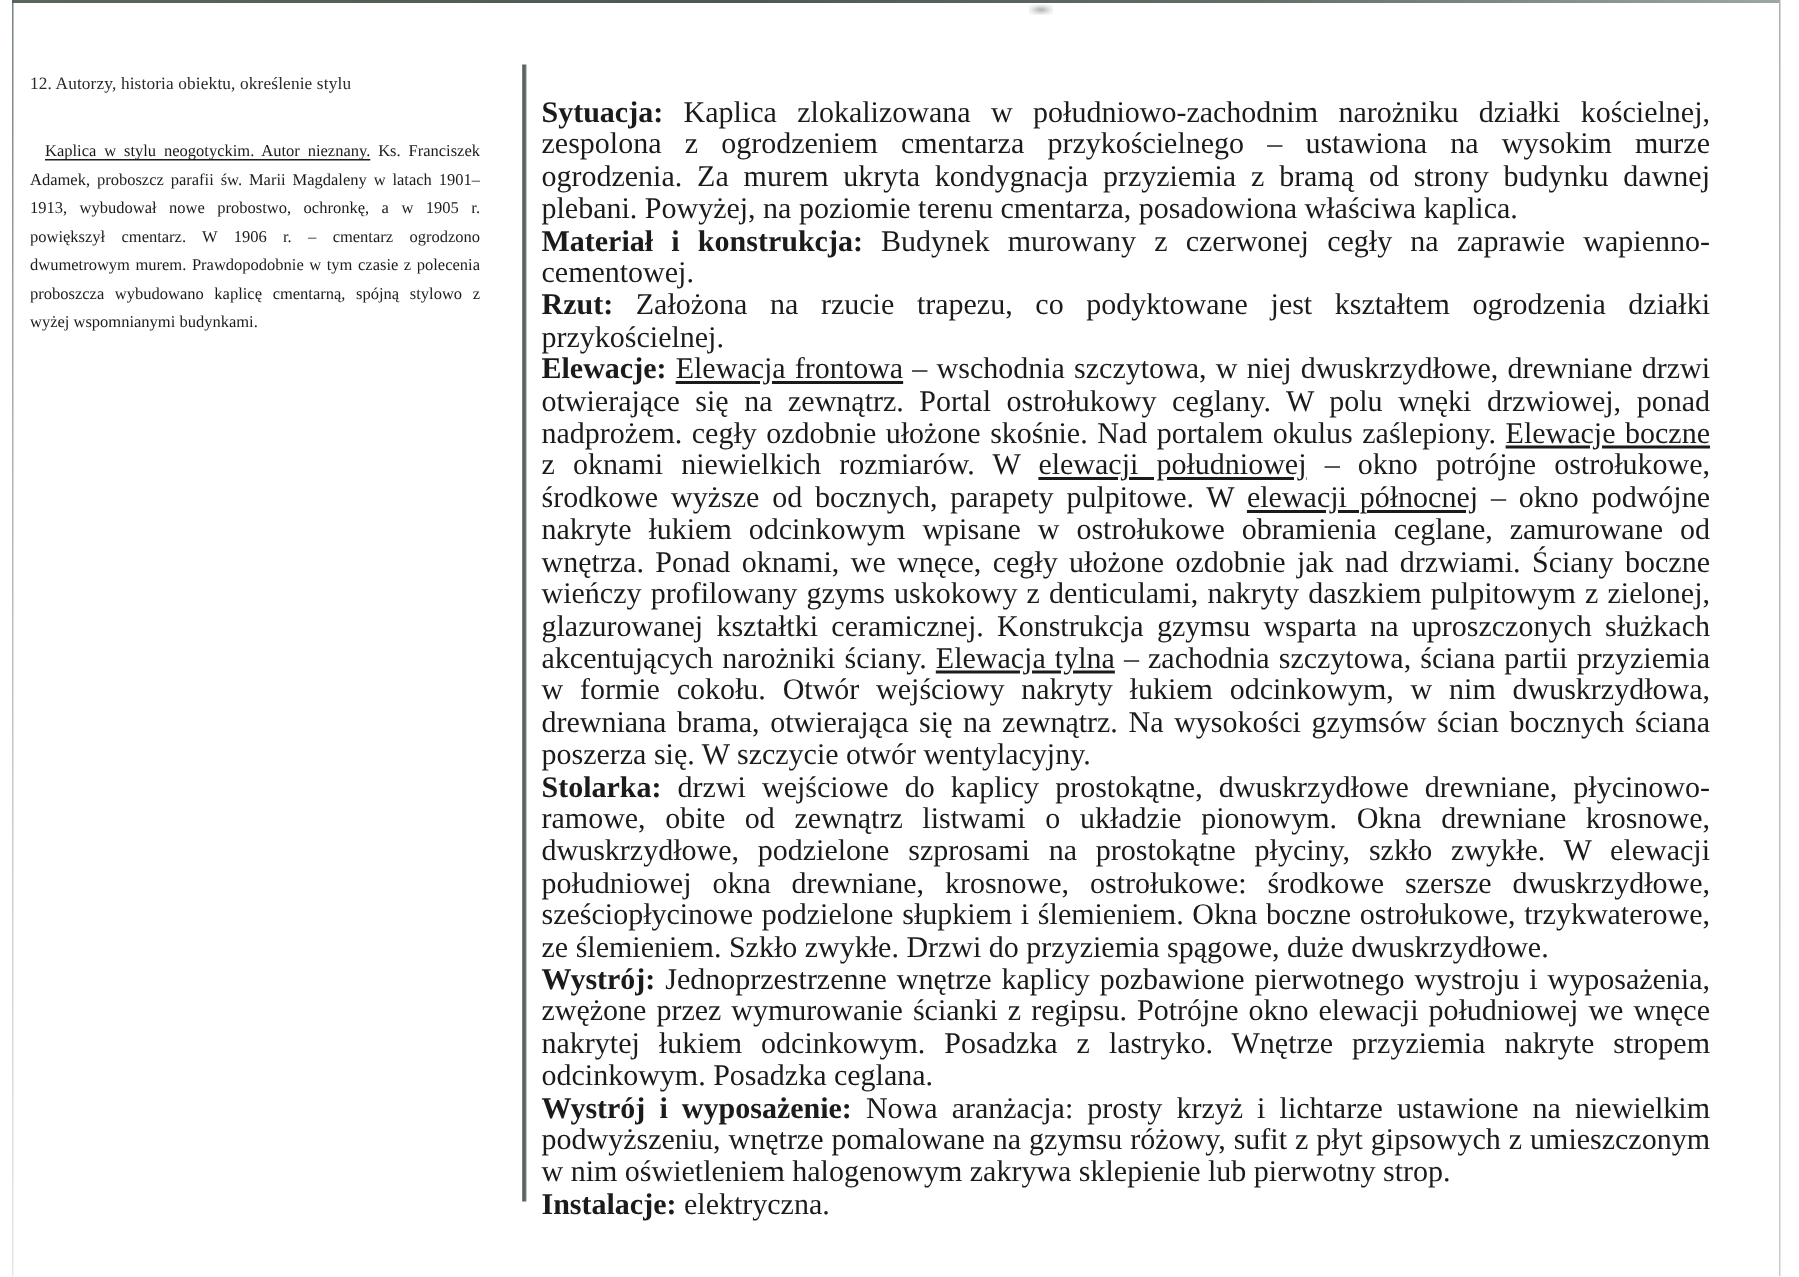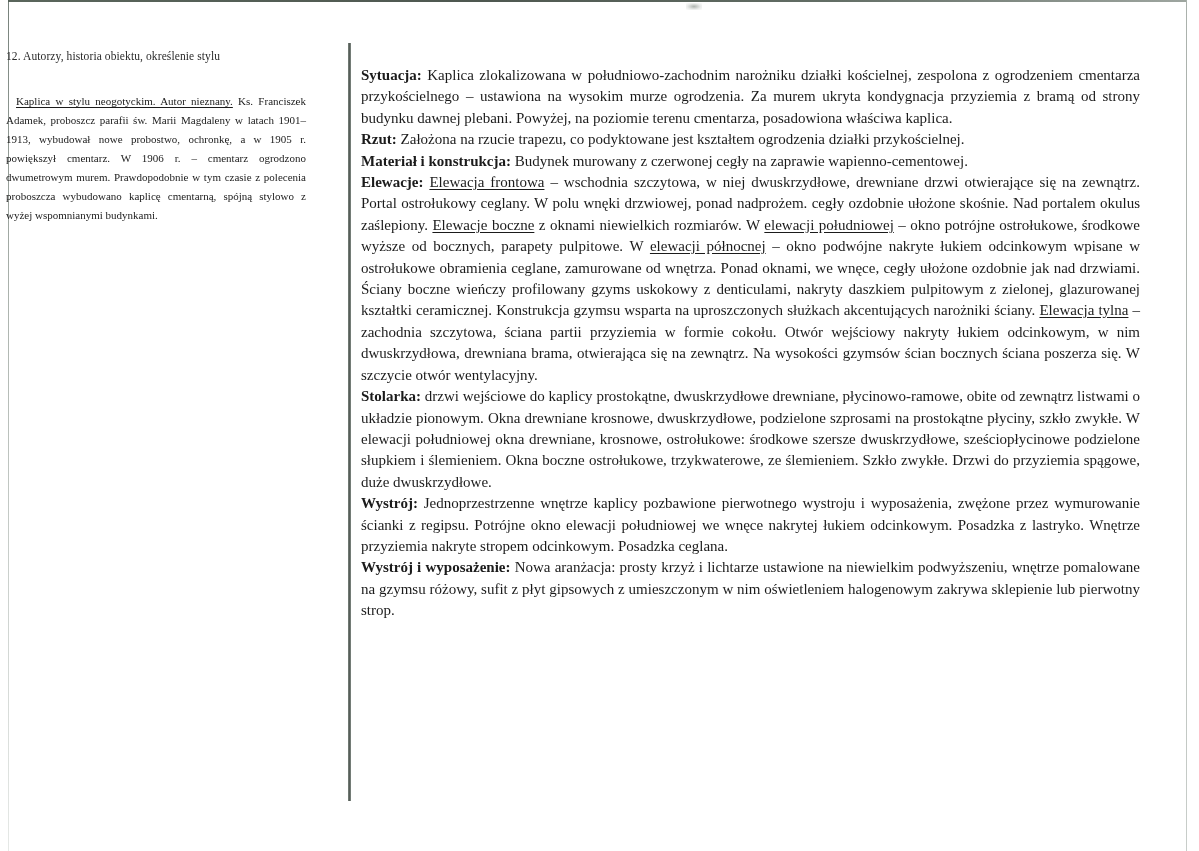--- a/index.html
+++ b/index.html
@@ -45,21 +45,21 @@
   .col-divider {
     position: absolute;
     left: 348px; top: 43px; width: 3px; height: 758px;
     background: linear-gradient(to right, #6f7a72 0%, #3a433d 45%, #717b74 100%);
     opacity: .88;
   }
 
   
   .col-left {
     position: absolute;
-    left: 6px; top: 50px; width: 308px;
+    left: 20px; top: 50px; width: 308px;
   }
   .col-right {
     position: absolute;
     left: 352px; top: 46px; width: 790px;
   }
 
   .field-header {
     font-size: 11.5px;
     letter-spacing: .1px;
     color: #2a2a2a;
@@ -78,21 +78,21 @@
   }
   .col-left .body-block {
     margin-top: 30px;
     width: 300px;
     text-indent: 10px;
   }
   .col-right .body-block {
     margin-top: 19px;
     padding-left: 9px;
     width: 779px;
-    font-size: 15px;
+    font-size: 20px;
     line-height: 21.4px;
     text-indent: 0;
   }
   .col-right .body-block p {
     margin: 0;
   }
   .u { text-decoration: underline; text-underline-offset: 2px; }
   b, .lead { font-weight: bold; }
 </style>
 </head>
@@ -114,28 +114,29 @@
     <span>W 1906 r. – cmentarz ogrodzono dwumetrowym murem. Prawdopodobnie w tym czasie z polecenia proboszcza wybudowano kaplicę cmentarną, spójną stylowo z wyżej wspomnianymi budynkami.</span>
   </div>
 </div>
 
 <div class="col-right">
 
   <div class="body-block">
 
     <p><b class="lead">Sytuacja:</b><span> Kaplica zlokalizowana w południowo-zachodnim narożniku działki kościelnej, zespolona z ogrodzeniem cmentarza przykościelnego – ustawiona na wysokim murze ogrodzenia. Za murem ukryta kondygnacja przyziemia z bramą od strony budynku dawnej plebani. Powyżej, na poziomie terenu cmentarza, posadowiona właściwa kaplica.</span></p>
 
+    <p><b class="lead">Materiał i konstrukcja:</b><span> Budynek murowany z czerwonej cegły na zaprawie wapienno-cementowej.</span></p>
+
     <p><b class="lead">Rzut:</b><span> Założona na rzucie trapezu, co podyktowane jest kształtem ogrodzenia działki przykościelnej.</span></p>
-
-    <p><b class="lead">Materiał i konstrukcja:</b><span> Budynek murowany z czerwonej cegły na zaprawie wapienno-cementowej.</span></p>
 
 
     <p><b class="lead">Elewacje:</b><span>&nbsp;</span><span class="u">Elewacja frontowa</span><span> – wschodnia szczytowa, w niej dwuskrzydłowe, drewniane drzwi otwierające się na zewnątrz. Portal ostrołukowy ceglany. W polu wnęki drzwiowej, ponad nadprożem. cegły ozdobnie ułożone skośnie. Nad portalem okulus zaślepiony. </span><span class="u">Elewacje boczne</span><span> z oknami niewielkich rozmiarów. W </span><span class="u">elewacji południowej</span><span> – okno potrójne ostrołukowe, środkowe wyższe od bocznych, parapety pulpitowe. W </span><span class="u">elewacji północnej</span><span> – okno podwójne nakryte łukiem odcinkowym wpisane w ostrołukowe obramienia ceglane, zamurowane od wnętrza. Ponad oknami, we wnęce, cegły ułożone ozdobnie jak nad drzwiami. Ściany boczne wieńczy profilowany gzyms uskokowy z denticulami, nakryty daszkiem pulpitowym z zielonej, glazurowanej kształtki ceramicznej. Konstrukcja gzymsu wsparta na uproszczonych służkach akcentujących narożniki ściany. </span><span class="u">Elewacja tylna</span><span> – zachodnia szczytowa, ściana partii przyziemia w formie cokołu. Otwór wejściowy nakryty łukiem odcinkowym, w nim dwuskrzydłowa, drewniana brama, otwierająca się na zewnątrz. Na wysokości gzymsów ścian bocznych ściana poszerza się. W szczycie otwór wentylacyjny.</span></p>
 
     <p><b class="lead">Stolarka:</b><span> drzwi wejściowe do kaplicy prostokątne, dwuskrzydłowe drewniane, płycinowo-ramowe, obite od zewnątrz listwami o układzie pionowym. Okna drewniane krosnowe, dwuskrzydłowe, podzielone szprosami na prostokątne płyciny, szkło zwykłe. W elewacji południowej okna drewniane, krosnowe, ostrołukowe: środkowe szersze dwuskrzydłowe, sześciopłycinowe podzielone słupkiem i ślemieniem. Okna boczne ostrołukowe, trzykwaterowe, ze ślemieniem. Szkło zwykłe. Drzwi do przyziemia spągowe, duże dwuskrzydłowe.</span></p>
 
     <p><b class="lead">Wystrój:</b><span> Jednoprzestrzenne wnętrze kaplicy pozbawione pierwotnego wystroju i wyposażenia, zwężone przez wymurowanie ścianki z regipsu. Potrójne okno elewacji południowej we wnęce nakrytej łukiem odcinkowym. Posadzka z lastryko. Wnętrze przyziemia nakryte stropem odcinkowym. Posadzka ceglana.</span></p>
 
     <p><b class="lead">Wystrój i wyposażenie:</b><span> Nowa aranżacja: prosty krzyż i lichtarze ustawione na niewielkim podwyższeniu, wnętrze pomalowane na gzymsu różowy, sufit z płyt gipsowych z umieszczonym w nim oświetleniem halogenowym zakrywa sklepienie lub pierwotny strop.</span></p>
 
+    <p><b class="lead">Instalacje:</b><span> elektryczna.</span></p>
 
   </div>
 </div>
 
 </body></html>

